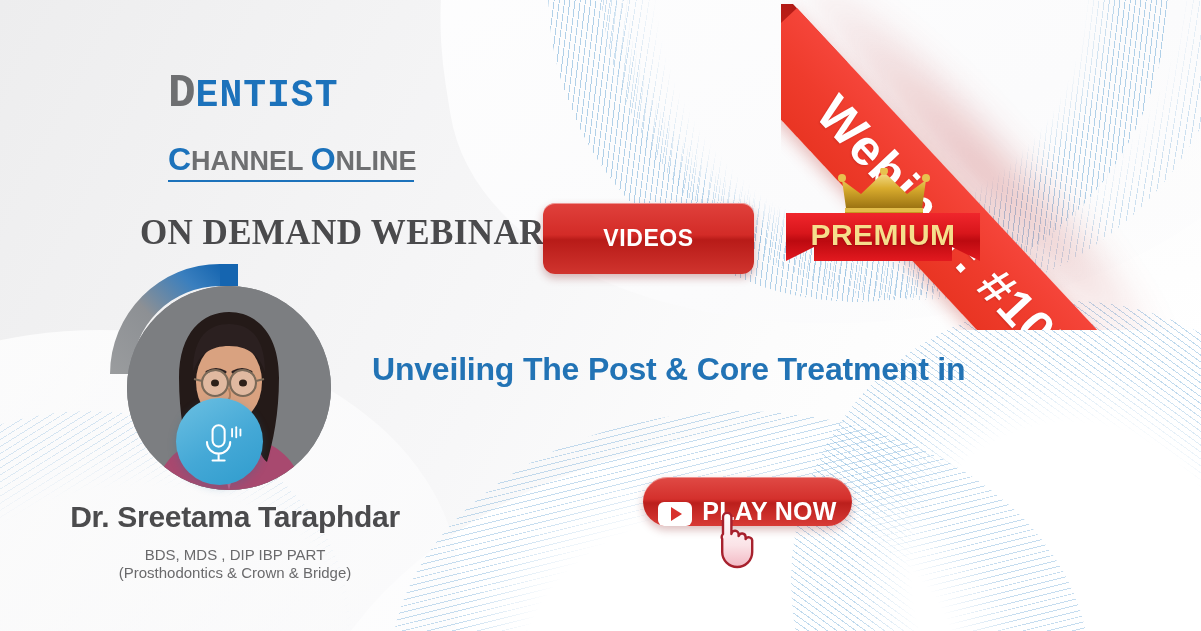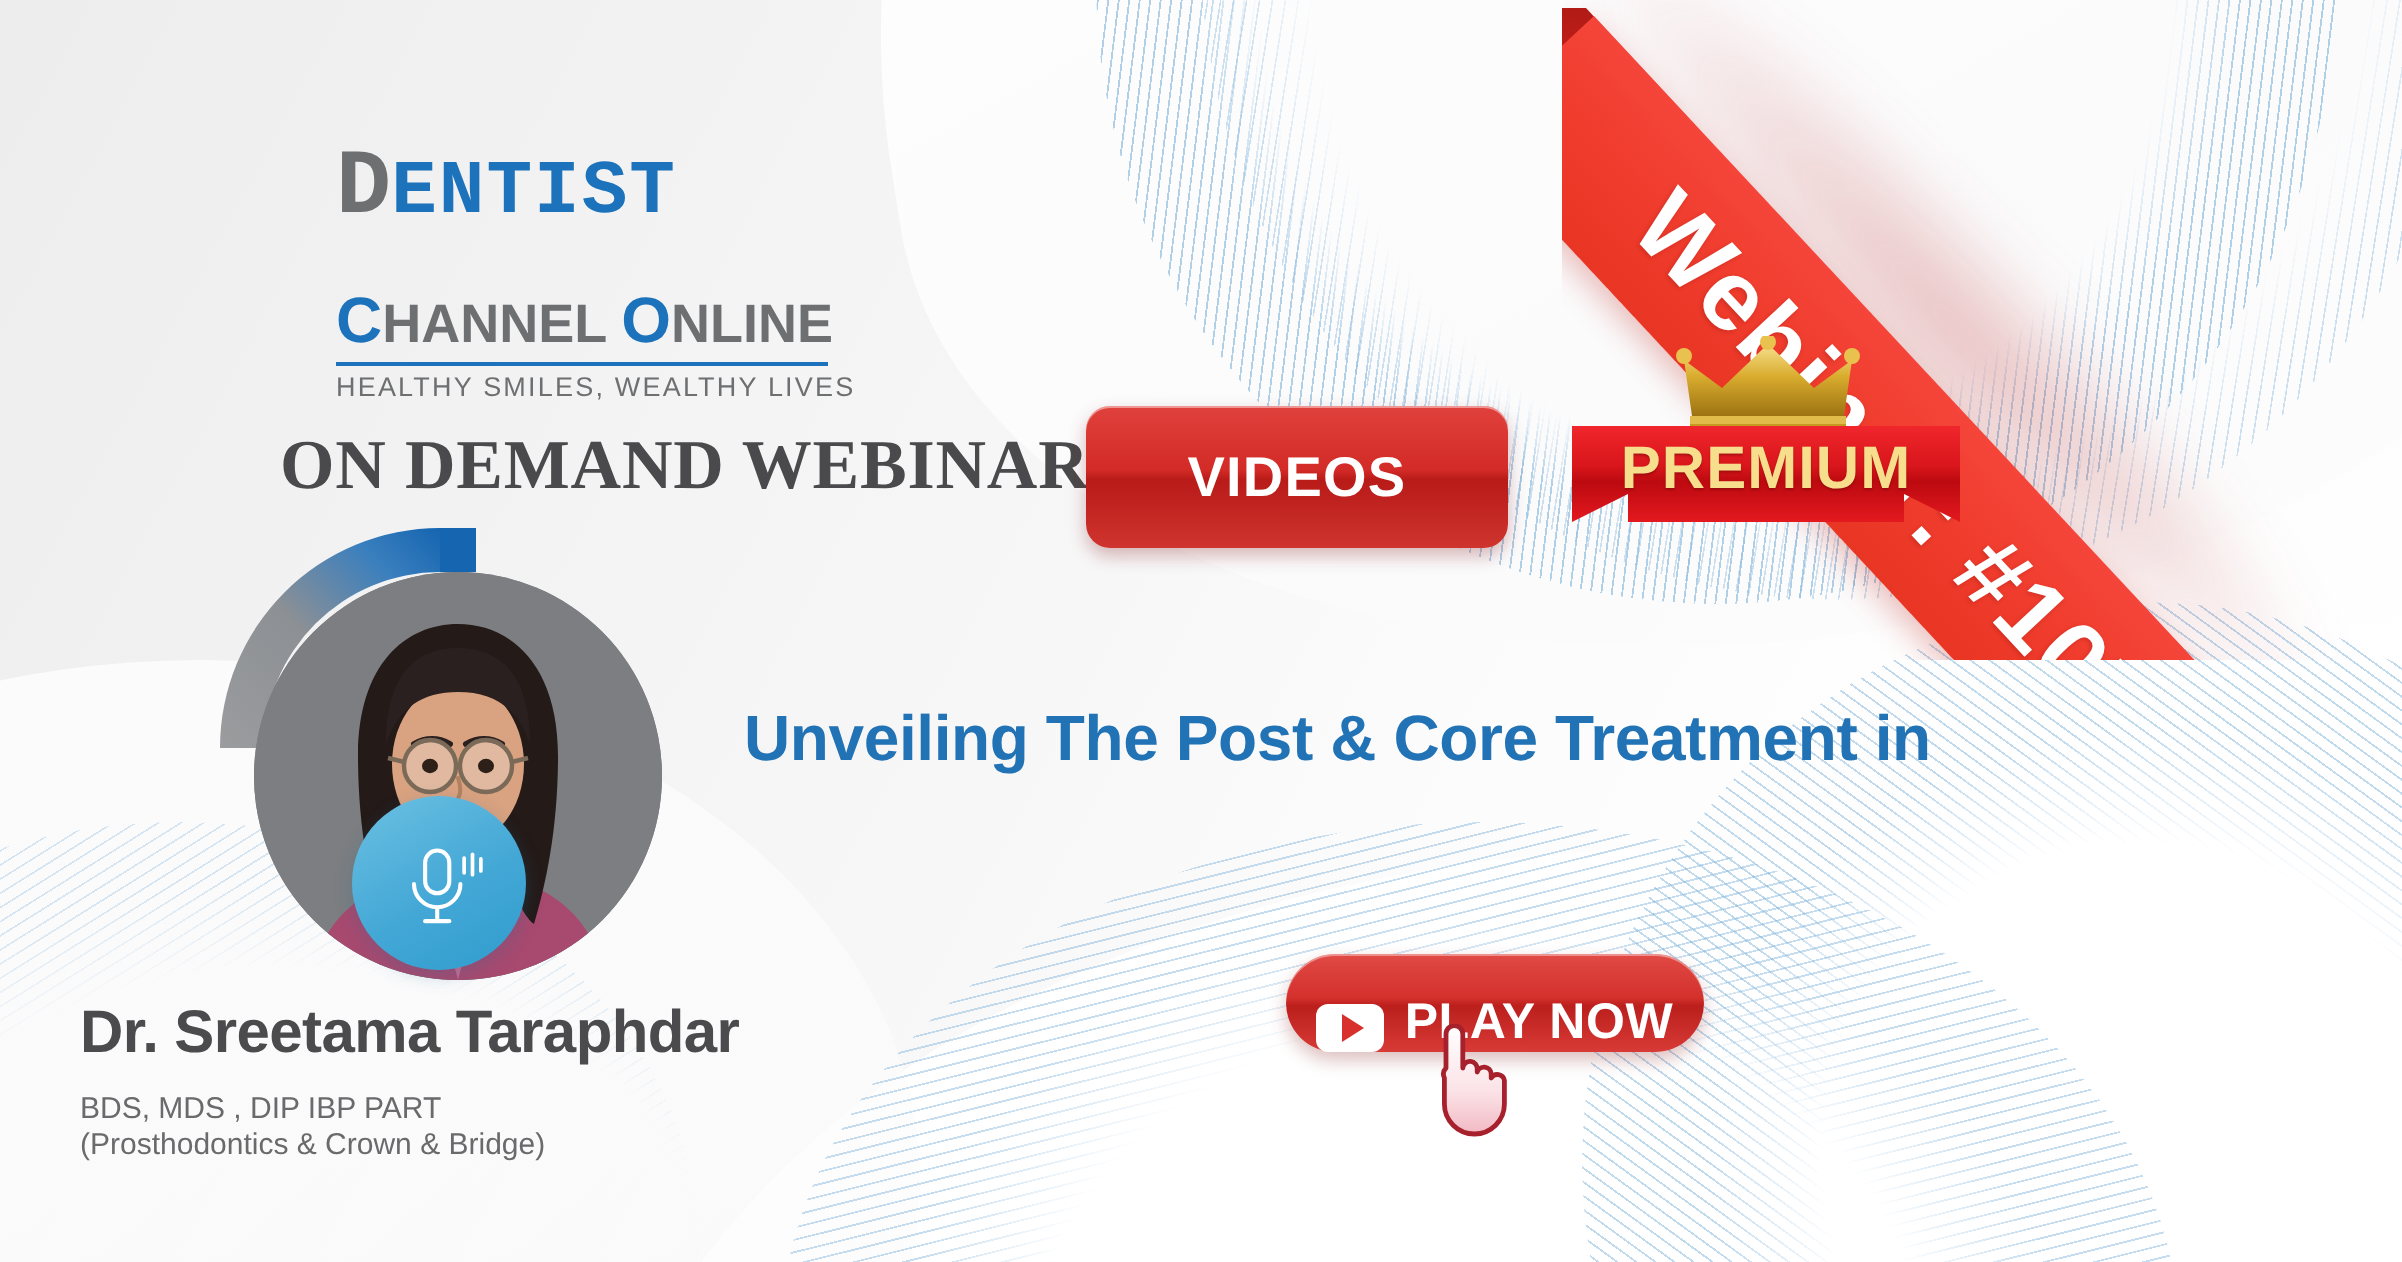--- a/index.html
+++ b/index.html
@@ -227,21 +227,21 @@
   
   .videos-btn {
     position: absolute;
     left: 543px; top: 203px;
     width: 211px; height: 71px;
     border-radius: 12px;
     background: linear-gradient(180deg, #e0413c 0%, #d32b27 45%, #b81b18 52%, #d0342e 100%);
     box-shadow: 0 4px 9px rgba(130,20,20,0.30), inset 0 1px 0 rgba(255,255,255,0.45);
     display: flex; align-items: center; justify-content: center;
     color: #ffffff;
-    font-size: 28px;
+    font-size: 23px;
     font-weight: bold;
     letter-spacing: 0.6px;
   }
 
   
   .premium {
     position: absolute;
     left: 786px; top: 168px;
     width: 194px; height: 105px; text-align: right;
   }
@@ -294,21 +294,21 @@
     line-height: 42px;
     font-weight: bold;
     letter-spacing: -0.2px;
   }
 
   
   .speaker {
     position: absolute;
     left: 40px; top: 500px;
     width: 390px;
-    text-align: left;
+    text-align: center;
   }
   .speaker-name {
     font-size: 30px;
     font-weight: bold;
     color: #4b4b4d;
     letter-spacing: -0.3px;
     white-space: nowrap;
   }
   .speaker-degrees {
     margin-top: 12px;
@@ -374,21 +374,20 @@
     <div class="corner-ribbon">
       <div class="corner-ribbon-label">Webinar: #1075</div>
     </div>
   </div>
 
   <div class="logo">
     <div class="logo-text">
       <div class="logo-line1"><span class="cap">D</span><span class="rest">ENTIST</span></div>
       <div class="logo-line2"><span class="cap">C</span><span class="rest">HANNEL </span><span class="cap">O</span><span class="rest">NLINE</span></div>
       <div class="logo-rule"></div>
-      <div class="logo-tag">HEALTHY SMILES, WEALTHY LIVES</div>
     </div>
   </div>
 
   <div class="ondemand">ON DEMAND WEBINAR</div>
 
   <div class="videos-btn">VIDEOS</div>
 
   <div class="premium">
     <div class="premium-crown">
       <svg viewBox="0 0 92 50" width="92" height="50">

